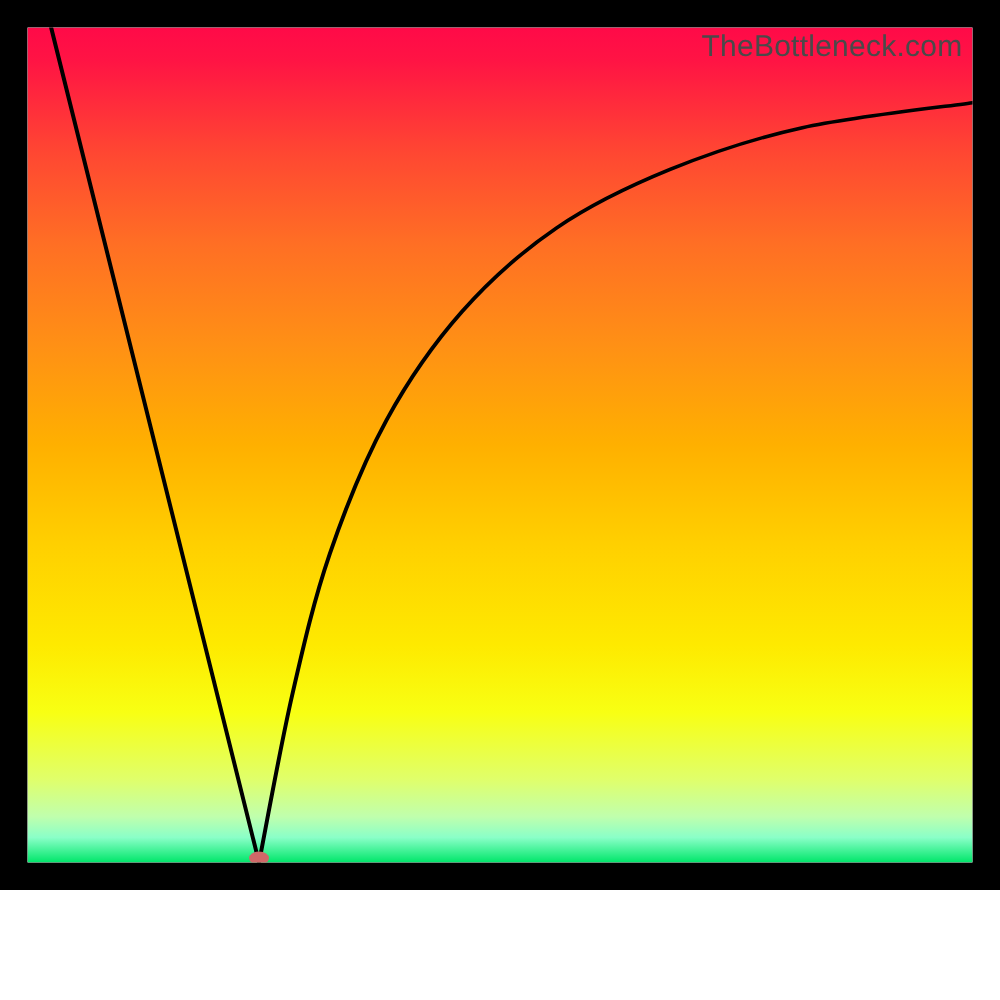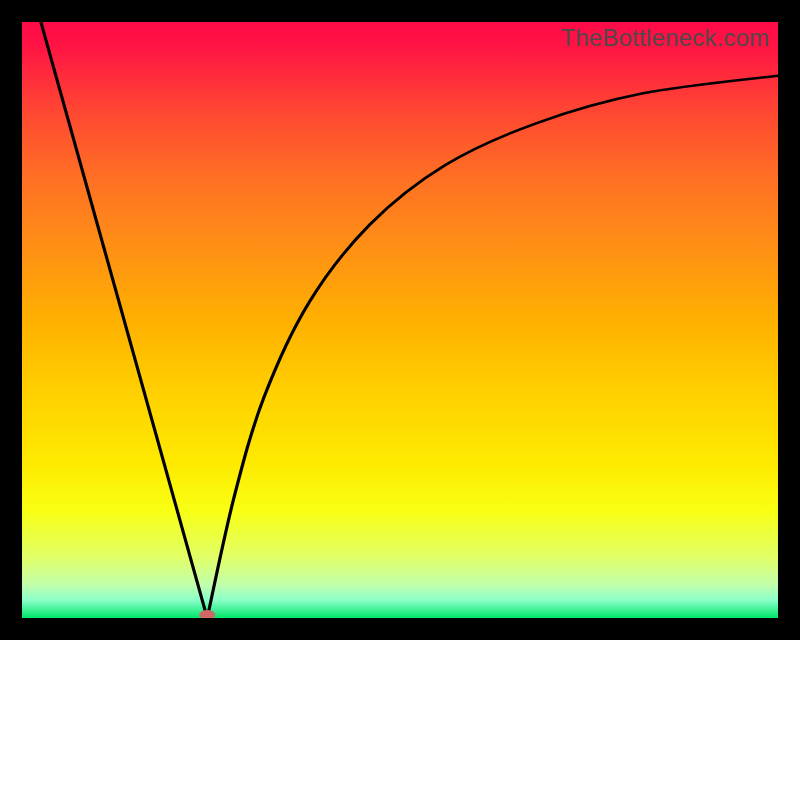--- a/index.html
+++ b/index.html
@@ -1,19 +1,19 @@
 <!DOCTYPE html>
 <html><head>
 <meta charset="utf-8">
 <style>
   * { margin: 0; padding: 0; box-sizing: border-box; }
   body { width: 800px; height: 800px; position: relative; font-family: Arial, sans-serif; }
   .frame {
     width: 800px;
-    height: 640px;
+    height: 712px;
     border: 22px solid #000000;
     position: relative;
     overflow: hidden;
   }
   .gradient {
     position: absolute;
     inset: 0;
     background: linear-gradient(to bottom,
       #ff0a48 0%,
       #ff1444 4%,

